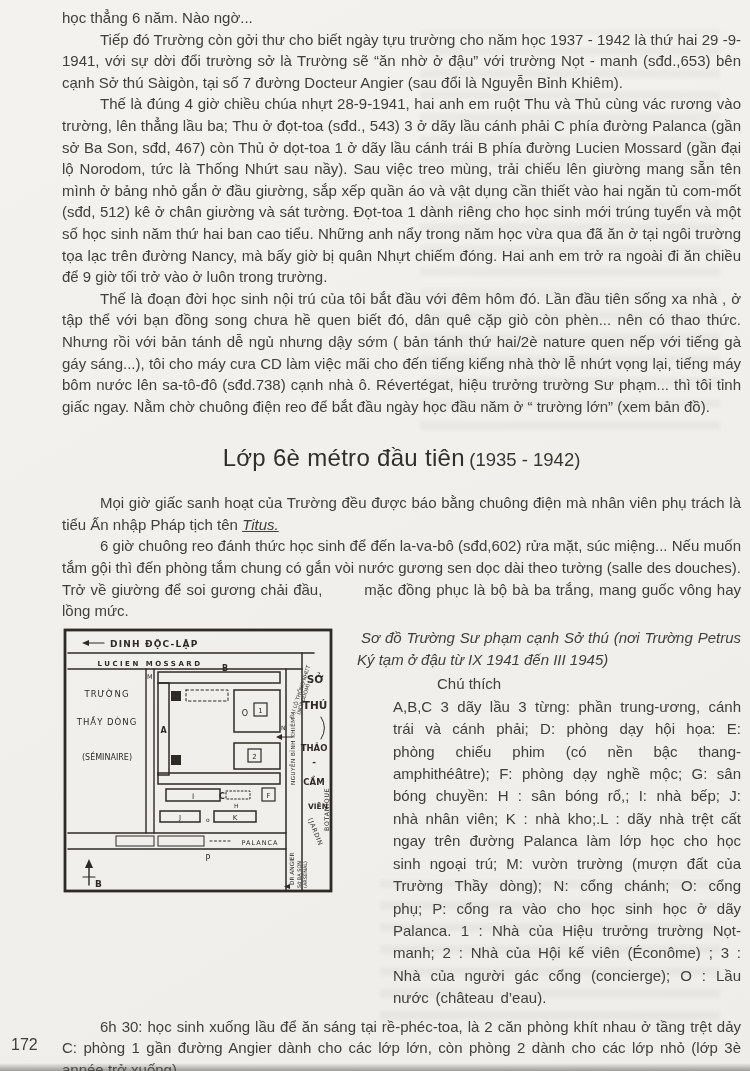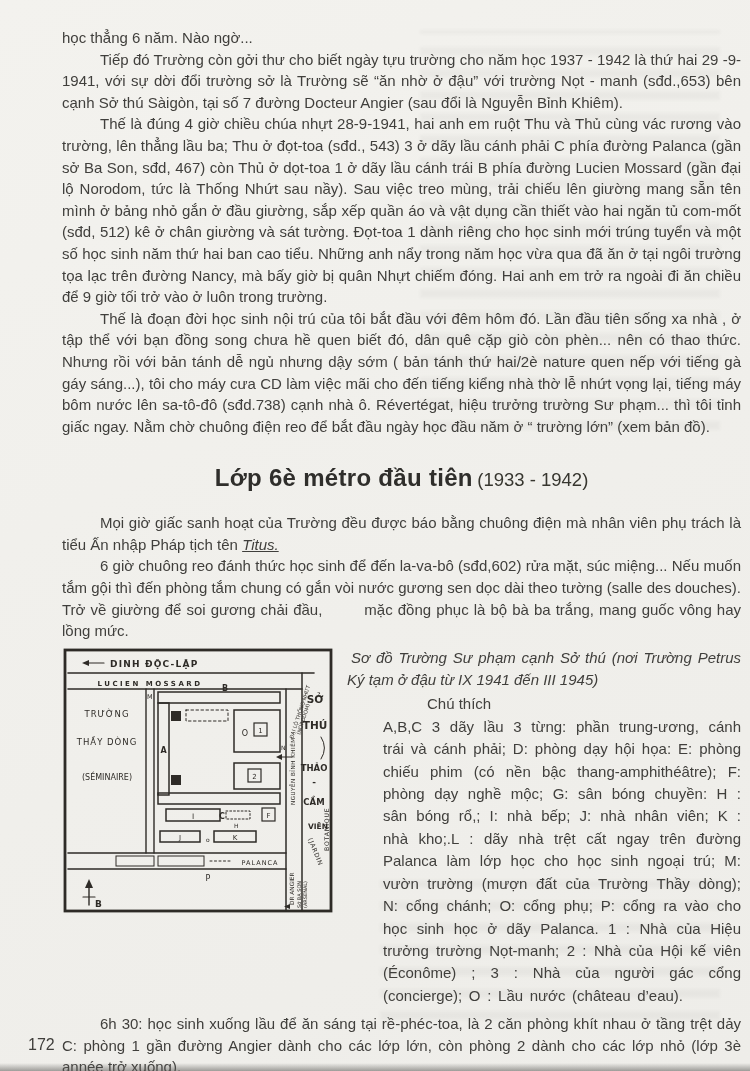--- a/index.html
+++ b/index.html
@@ -7,34 +7,34 @@
   .page {
     position:relative; width:750px; height:1071px;
     background:linear-gradient(150deg,#f3f2ee 0%, #f0efeb 55%, #eeede9 100%);
     color:#403f3c; overflow:hidden;
   }
   .text-col { position:absolute; left:62px; top:7px; width:679px; }
   .text-col p {
     margin:0; font-size:15px; line-height:21.6px; text-align:justify;
     text-indent:38px; color:#403f3c;
   }
-  p.noindent { text-indent:0;margin-top:20px; }
+  p.noindent { text-indent:0; }
   .heading { text-align:center; margin:27px 0 20px 0; white-space:nowrap; }
-  .heading .h-main { font-weight:bold; font-size:24px; color:#2f2e2b; letter-spacing:.3px; }
+  .heading .h-main { font-weight:normal; font-size:24px; color:#2f2e2b; letter-spacing:.3px; }
   .heading .h-years { font-size:18.5px; font-weight:normal; color:#37362f; }
   .ital { font-style:italic;text-decoration:underline; }
   .gap { display:inline-block; width:42px; }
   .figure-row { display:flex; margin-top:5px; }
   .map-wrap { flex:0 0 272px; width:272px; }
-  .fig-col { flex:1; padding-left:13px; }
+  .fig-col { flex:1; padding-left:23px; }
   .fig-col .caption { font-style:italic; text-indent:4px; line-height:22px; }
   .fig-col .legend-title { text-indent:80px; margin-top:2px; line-height:22px; }
   .fig-col .legend { text-indent:0; line-height:22.4px; word-spacing:2.5px; margin-top:1px;margin-left:36px; }
   .after-col p { margin:0; }
-  .page-number { position:absolute; left:28px; bottom:17px; font-size:16px; color:#3f3e3b; }
+  .page-number { position:absolute; left:11px; bottom:17px; font-size:16px; color:#3f3e3b; }
   .scan-edge-bottom {
     position:absolute; left:0; right:0; bottom:0; height:8px;
     background:linear-gradient(to bottom, rgba(100,99,96,0), rgba(90,89,86,.55));
   }
   .scan-artifact { position:absolute; pointer-events:none; opacity:.05; filter:blur(1.5px);
     background:repeating-linear-gradient(0deg,#6b6a66 0 9px, transparent 9px 22px); }
   svg text { fill:#2e2b27; font-family:"DejaVu Sans", sans-serif; }
   svg .ln { stroke:#2e2b27; fill:none; stroke-linecap:round; }
   svg .bx { stroke:#2e2b27; fill:none; stroke-width:1.5; }
   svg .solid { fill:#2e2b27; stroke:none; }
@@ -47,21 +47,21 @@
   <div class="scan-artifact" style="left:380px; top:880px; width:340px; height:140px;"></div>
 
   <div class="text-col">
     <p class="noindent">học thẳng 6 năm. Nào ngờ...</p>
     <p>Tiếp đó Trường còn gởi thư cho biết ngày tựu trường cho năm học 1937 - 1942 là thứ hai 29 -9-1941, với sự dời đổi trường sở là Trường sẽ “ăn nhờ ở đậu” với trường Nọt - manh (sđd.,653) bên cạnh Sở thú Sàigòn, tại số 7 đường Docteur Angier (sau đổi là Nguyễn Bỉnh Khiêm).</p>
     <p>Thế là đúng 4 giờ chiều chúa nhựt 28-9-1941, hai anh em ruột Thu và Thủ cùng vác rương vào trường, lên thẳng lầu ba; Thu ở đọt-toa (sđd., 543) 3 ở dãy lầu cánh phải C phía đường Palanca (gần sở Ba Son, sđd, 467) còn Thủ ở dọt-toa 1 ở dãy lầu cánh trái B phía đường Lucien Mossard (gần đại lộ Norodom, tức là Thống Nhứt sau nầy). Sau việc treo mùng, trải chiếu lên giường mang sẵn tên mình ở bảng nhỏ gắn ở đầu giường, sắp xếp quần áo và vật dụng cần thiết vào hai ngăn tủ com-mốt (sđd, 512) kê ở chân giường và sát tường. Đọt-toa 1 dành riêng cho học sinh mới trúng tuyển và một số học sinh năm thứ hai ban cao tiểu. Những anh nẩy trong năm học vừa qua đã ăn ở tại ngôi trường tọa lạc trên đường Nancy, mà bấy giờ bị quân Nhựt chiếm đóng. Hai anh em trở ra ngoài đi ăn chiều để 9 giờ tối trở vào ở luôn trong trường.</p>
     <p>Thế là đoạn đời học sinh nội trú của tôi bắt đầu với đêm hôm đó. Lần đầu tiên sống xa nhà , ở tập thể với bạn đồng song chưa hề quen biết đó, dân quê cặp giò còn phèn... nên có thao thức. Nhưng rồi với bản tánh dễ ngủ nhưng dậy sớm ( bản tánh thứ hai/2è nature quen nếp với tiếng gà gáy sáng...), tôi cho máy cưa CD làm việc mãi cho đến tiếng kiểng nhà thờ lễ nhứt vọng lại, tiếng máy bôm nước lên sa-tô-đô (sđd.738) cạnh nhà ô. Révertégat, hiệu trưởng trường Sư phạm... thì tôi tỉnh giấc ngay. Nằm chờ chuông điện reo để bắt đầu ngày học đầu năm ở “ trường lớn” (xem bản đồ).</p>
 
     <div class="heading">
       <span class="h-main">Lớp  6è métro đầu tiên</span>
-      <span class="h-years">(1933 - 1942)</span>
+      <span class="h-years">(1935 - 1942)</span>
     </div>
 
     <p><span>Mọi giờ giấc sanh hoạt của Trường đều được báo bằng chuông điện mà nhân viên phụ trách là tiểu Ấn nhập Pháp tịch tên </span><span class="ital">Titus.</span></p>
     <p><span>6 giờ chuông reo đánh thức học sinh để đến la-va-bô (sđd,602) rửa mặt, súc miệng... Nếu muốn tắm gội thì đến phòng tắm chung có gắn vòi nước gương sen dọc dài theo tường (salle des douches). Trở về giường để soi gương chải đầu,</span><span class="gap"></span><span>mặc đồng phục là bộ bà ba trắng, mang guốc vông hay lồng mức.</span></p>
 
     <div class="figure-row">
       <div class="map-wrap">
         <svg width="272" height="268" viewBox="0 0 272 268">
 
           <rect x="3" y="3" width="266" height="261" class="ln" stroke-width="2.8"></rect>

